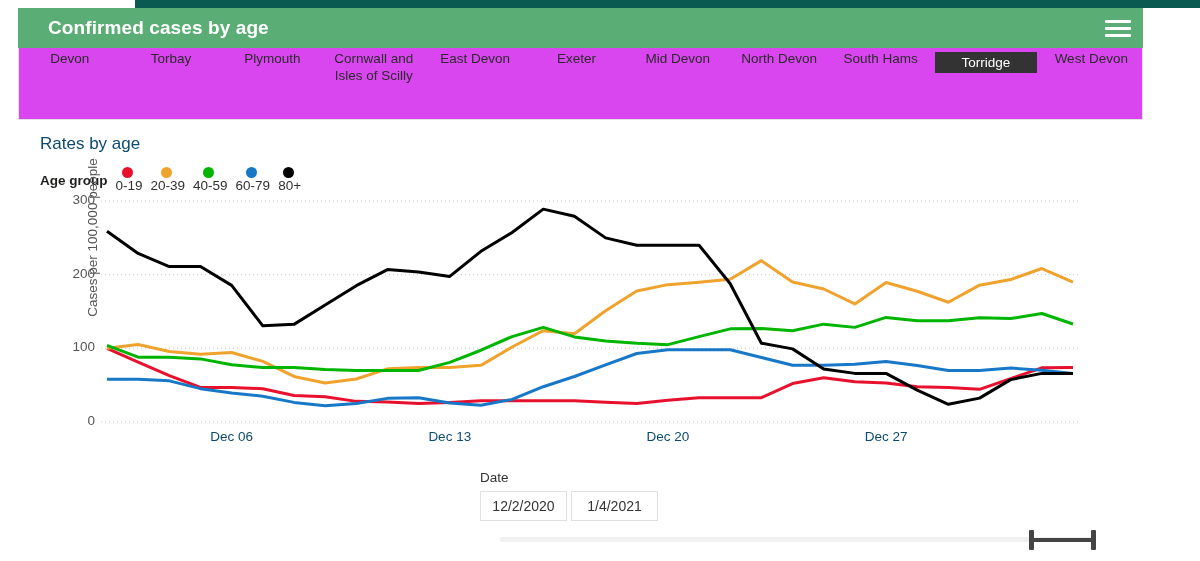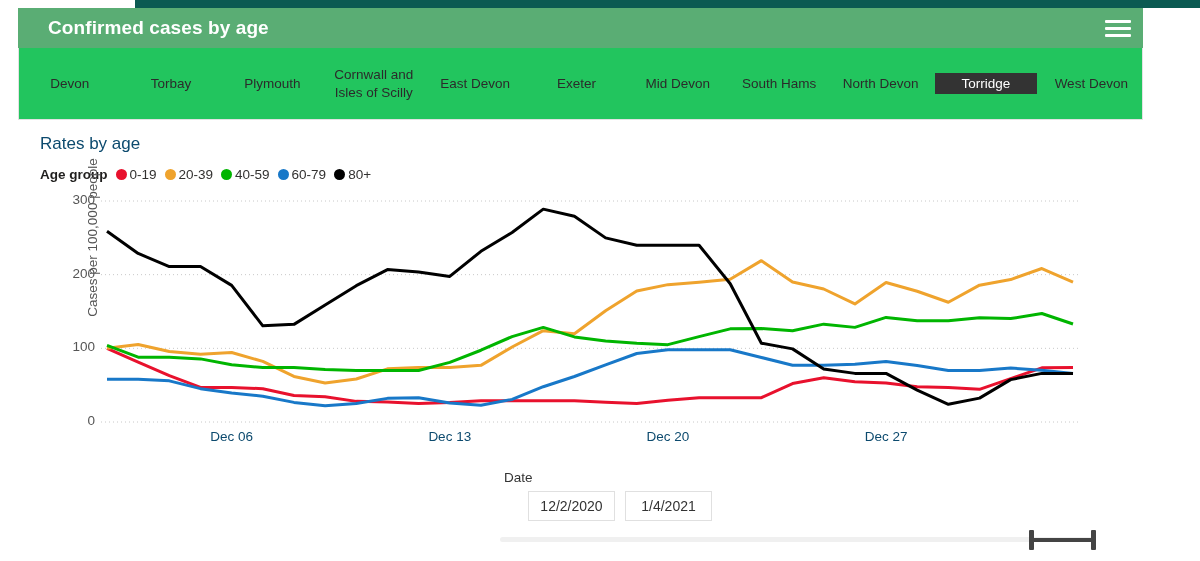--- a/index.html
+++ b/index.html
@@ -25,60 +25,60 @@
   .header-title {
     color:#ffffff; font-size:19px; font-weight:bold; padding-left:30px;
     letter-spacing:0.1px; white-space:nowrap;
   }
   .hamburger { padding-right:12px; display:flex; flex-direction:column; gap:4px; cursor:pointer; }
   .hamburger span { display:block; width:26px; height:3px; background:#ffffff; border-radius:1px; }
 
   
   .tabstrip {
     position:absolute; left:18px; top:48px; width:1125px; height:72px;
-    background:#22c55e;
+    background:#d946ef;
     border:1px solid #e2e2e2; border-top:none;
-    display:flex; align-items:center;
+    display:flex; align-items:flex-start;
   }
   .tab {
     flex:1 1 0; min-width:0;
     display:flex; align-items:center; justify-content:center; text-align:center;
     font-size:13.5px; color:#2b2b2b; line-height:1.28;
     padding:2px 4px; cursor:pointer; user-select:none;
   }
   .tab.selected { background:#333333; color:#ffffff; margin:4px 4px; }
 
   
   .chart-title {
     position:absolute; left:40px; top:134px;
     font-size:17px; color:#0c4a6e;
   }
   .legend {
     position:absolute; left:40px; top:167px;
     display:flex; align-items:center; gap:0px;
     font-size:13.5px; color:#323130;
   }
   .legend-label { font-weight:bold; color:#201f1e; margin-right:8px; }
-  .legend-item { display:flex; align-items:center; margin-right:8px; }
+  .legend-item { display:flex; align-items:center; margin-right:8px;flex-direction:column; }
   .legend-dot { width:11px; height:11px; border-radius:50%; margin-right:3px; display:inline-block; }
 
   .ylabel {
     position:absolute; left:-8px; top:230px; width:200px;
     transform: rotate(-90deg); transform-origin: 50% 50%;
     text-align:center; font-size:13.5px; color:#555;
   }
   .plot { position:absolute; left:0; top:0; }
 
   .ytick { position:absolute; font-size:13.5px; color:#555; text-align:right; width:40px; }
   .xtick { position:absolute; font-size:13.5px; color:#0c4a6e; text-align:center; width:90px; top:429px; }
 
   
-  .date-block { position:absolute; left:504px; top:470px; }
+  .date-block { position:absolute; left:480px; top:470px; }
   .date-label { font-size:13.5px; color:#333; margin-bottom:6px; }
-  .date-boxes { display:flex; gap:10px;margin-left:24px; }
+  .date-boxes { display:flex; gap:4px; }
   .date-box {
     width:87px; height:30px; border:1px solid #e0e0e0; background:#fff;
     display:flex; align-items:center; justify-content:center;
     font-size:14px; color:#333; cursor:pointer;
   }
 
   .slider-wrap { position:absolute; left:500px; top:528px; width:595px; height:24px; }
   .slider-track { position:absolute; left:0; top:9px; width:595px; height:5px; background:#f0f0f0; border-radius:3px; }
   .slider-range { position:absolute; left:531px; top:10px; width:64px; height:4px; background:#444; }
   .slider-handle { position:absolute; top:2px; width:5px; height:20px; background:#444; border-radius:1px; cursor:pointer; }
@@ -117,24 +117,24 @@
       <div class="tab">
         <span>East Devon</span>
       </div>
       <div class="tab">
         <span>Exeter</span>
       </div>
       <div class="tab">
         <span>Mid Devon</span>
       </div>
       <div class="tab">
+        <span>North Devon</span>
+      </div>
+      <div class="tab">
         <span>South Hams</span>
-      </div>
-      <div class="tab">
-        <span>North Devon</span>
       </div>
       <div class="tab selected">
         <span>Torridge</span>
       </div>
       <div class="tab">
         <span>West Devon</span>
       </div>
     </div>
 
   <div class="chart-title">Rates by age</div>

